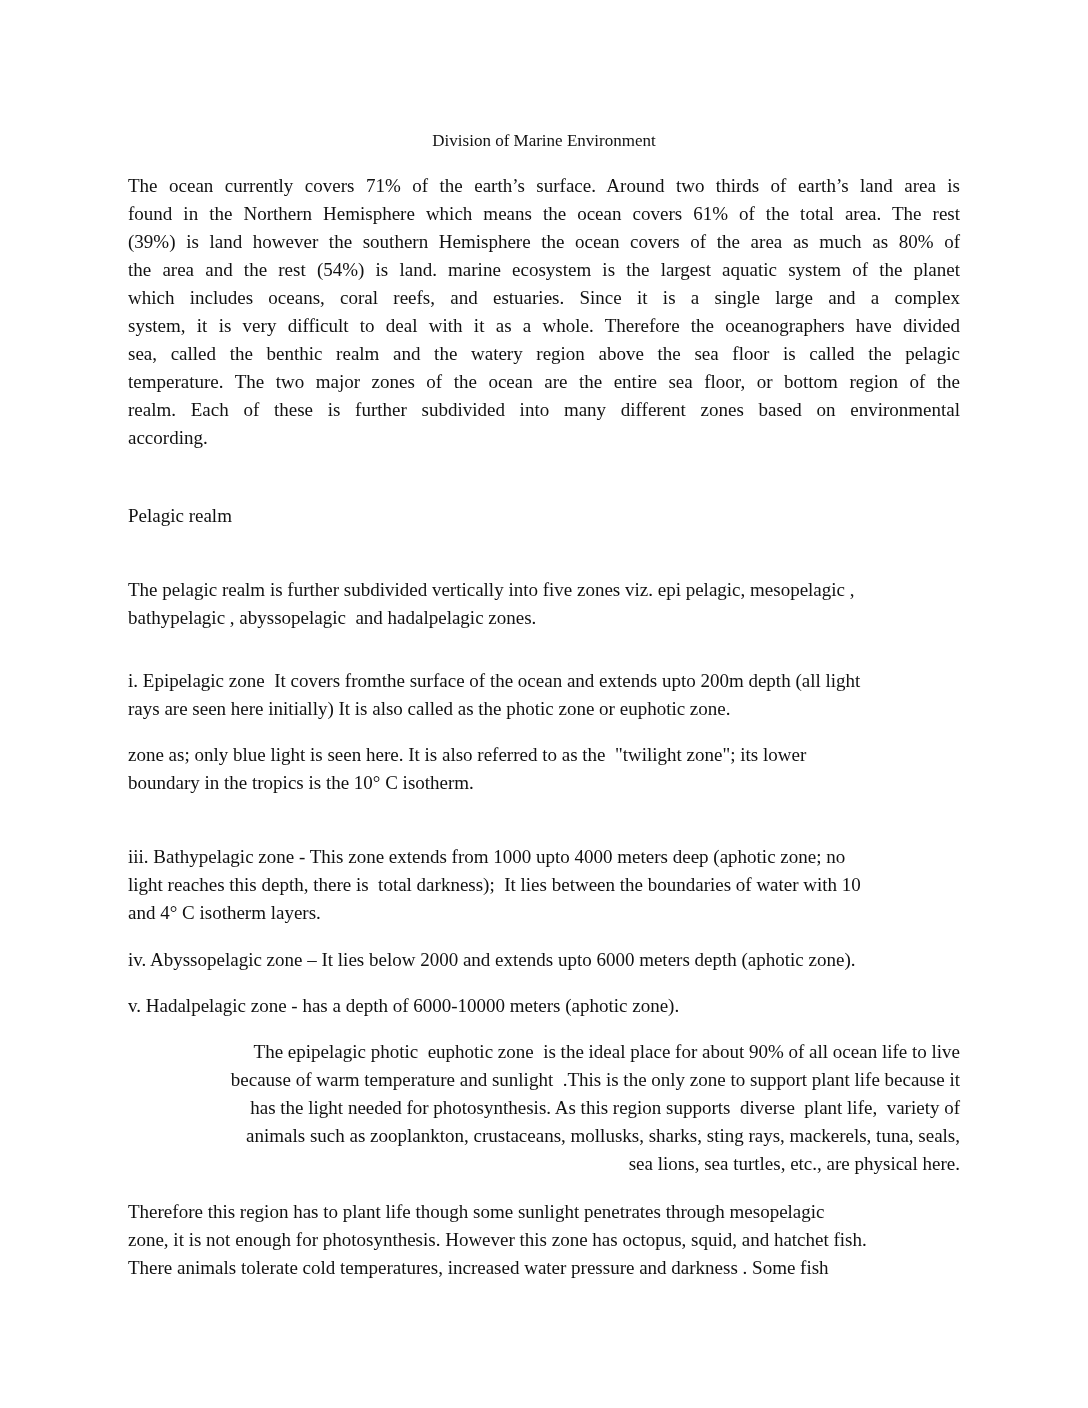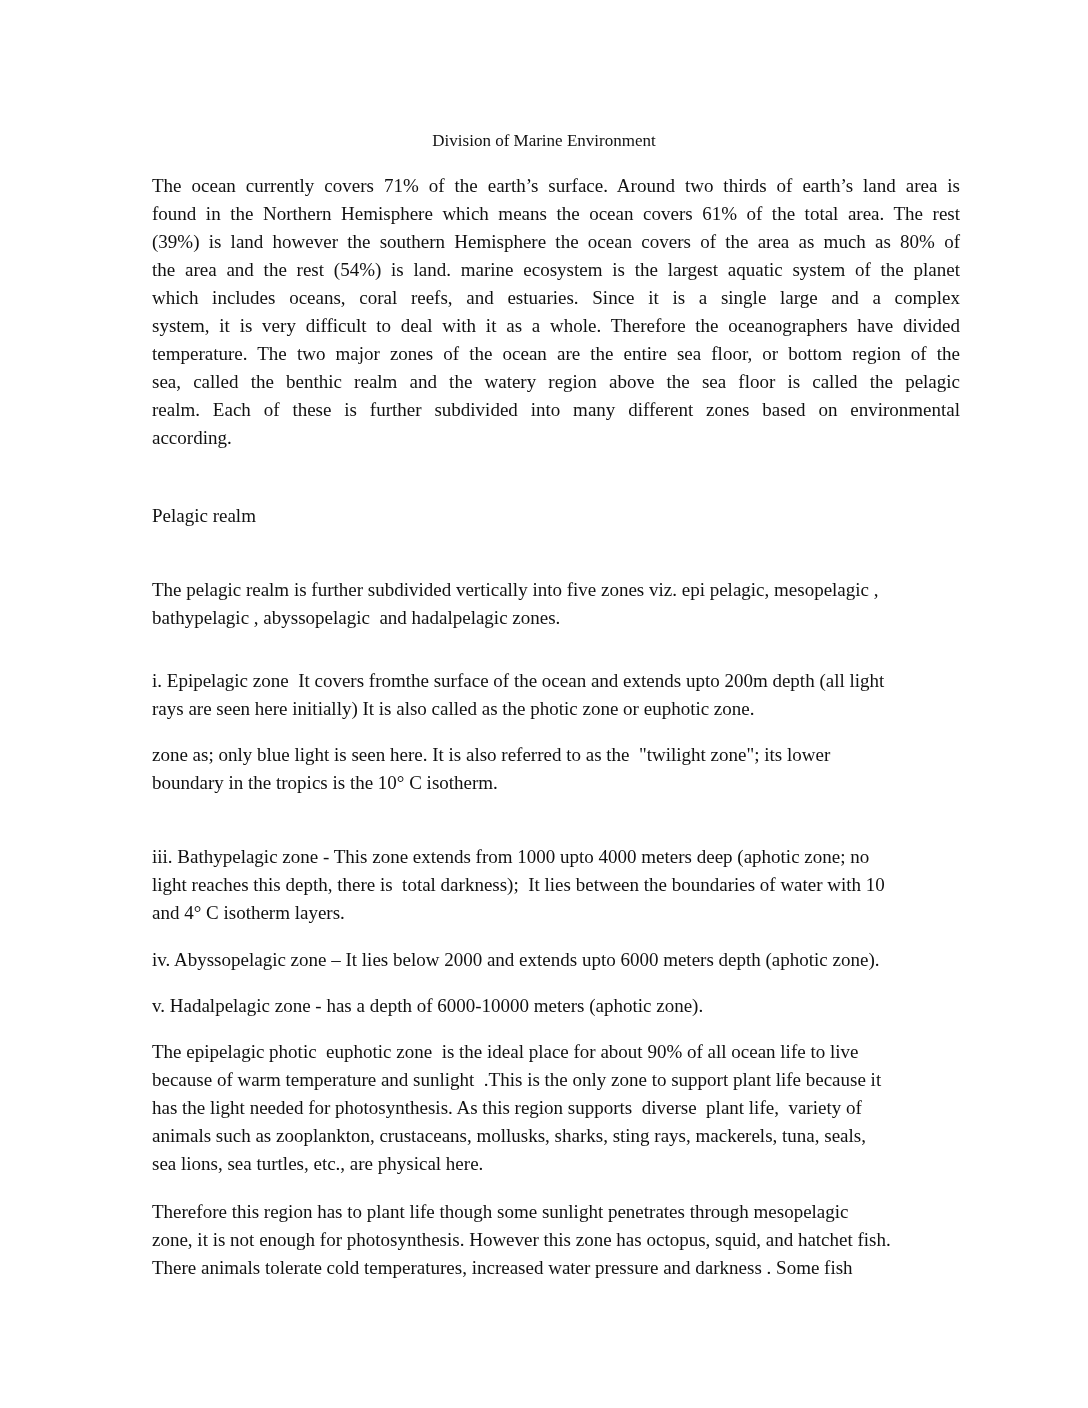--- a/index.html
+++ b/index.html
@@ -2,40 +2,40 @@
 <html><head>
 <meta charset="utf-8">
 <style>
   html, body { margin: 0; padding: 0; background: #ffffff; }
   body { width: 1088px; height: 1408px; position: relative; overflow: hidden;
          font-family: "Liberation Serif", "DejaVu Serif", serif; color: #111; }
   .page { position: absolute; left: 0; top: 0; width: 1088px; height: 1408px; background: #fff; }
   .title { position: absolute; left: 0; width: 1088px; top: 129px; text-align: center;
            font-size: 17px; line-height: 24px; }
   .block { position: absolute; left: 128px; width: 832px; font-size: 19px; }
-  .line { display: block; height: 28px; line-height: 28px; white-space: pre; margin-left: 24px; }
+  .line { display: block; height: 28px; line-height: 28px; white-space: pre; }
   .just .line { text-align: justify; text-align-last: justify; white-space: normal; }
   .just .line.last { text-align-last: left; }
 </style>
 </head>
 <body>
 
 <div class="page">
 
   <div class="title">Division of Marine Environment</div>
 
   <div class="block just" style="top:172px;">
     <span class="line">The ocean currently covers 71% of the earth’s surface. Around two thirds of earth’s land area is</span>
     <span class="line">found in the Northern Hemisphere which means the ocean covers 61% of the total area.  The rest</span>
     <span class="line">(39%) is land however the southern Hemisphere the ocean covers of the area as much as 80% of</span>
     <span class="line">the area and the rest (54%) is land.   marine ecosystem is the largest aquatic system of the planet</span>
     <span class="line">which includes oceans, coral reefs, and estuaries. Since it is a single large and a complex</span>
     <span class="line">system,  it is very difficult to deal with it as a whole. Therefore the oceanographers have divided</span>
+    <span class="line">sea, called the benthic realm and the watery region above the sea floor is called the pelagic</span>
     <span class="line">temperature. The two major zones of the ocean are the entire sea floor, or bottom region of the</span>
-    <span class="line">sea, called the benthic realm and the watery region above the sea floor is called the pelagic</span>
     <span class="line">realm. Each of these is further subdivided into many different zones based on  environmental</span>
     <span class="line last">according.</span>
   </div>
 
   <div class="block" style="top:502px;">
     <span class="line">Pelagic realm</span>
   </div>
 
   <div class="block" style="top:576px;">
     <span class="line">The pelagic realm is further subdivided vertically into five zones viz. epi pelagic, mesopelagic ,</span>
@@ -59,21 +59,21 @@
   </div>
 
   <div class="block" style="top:946px;">
     <span class="line">iv. Abyssopelagic zone – It lies below 2000 and extends upto 6000 meters depth (aphotic zone).</span>
   </div>
 
   <div class="block" style="top:992px;">
     <span class="line">v. Hadalpelagic zone - has a depth of 6000-10000 meters (aphotic zone).</span>
   </div>
 
-  <div class="block" style="top:1038px;">
+  <div class="block" style="top:1038px;text-align:right;">
     <span class="line">The epipelagic photic  euphotic zone  is the ideal place for about 90% of all ocean life to live</span>
     <span class="line">because of warm temperature and sunlight  .This is the only zone to support plant life because it</span>
     <span class="line">has the light needed for photosynthesis. As this region supports  diverse  plant life,  variety of</span>
     <span class="line">animals such as zooplankton, crustaceans, mollusks, sharks, sting rays, mackerels, tuna, seals,</span>
     <span class="line">sea lions, sea turtles, etc., are physical here.</span>
   </div>
 
   <div class="block" style="top:1198px;">
     <span class="line">Therefore this region has to plant life though some sunlight penetrates through mesopelagic</span>
     <span class="line">zone, it is not enough for photosynthesis. However this zone has octopus, squid, and hatchet fish.</span>

